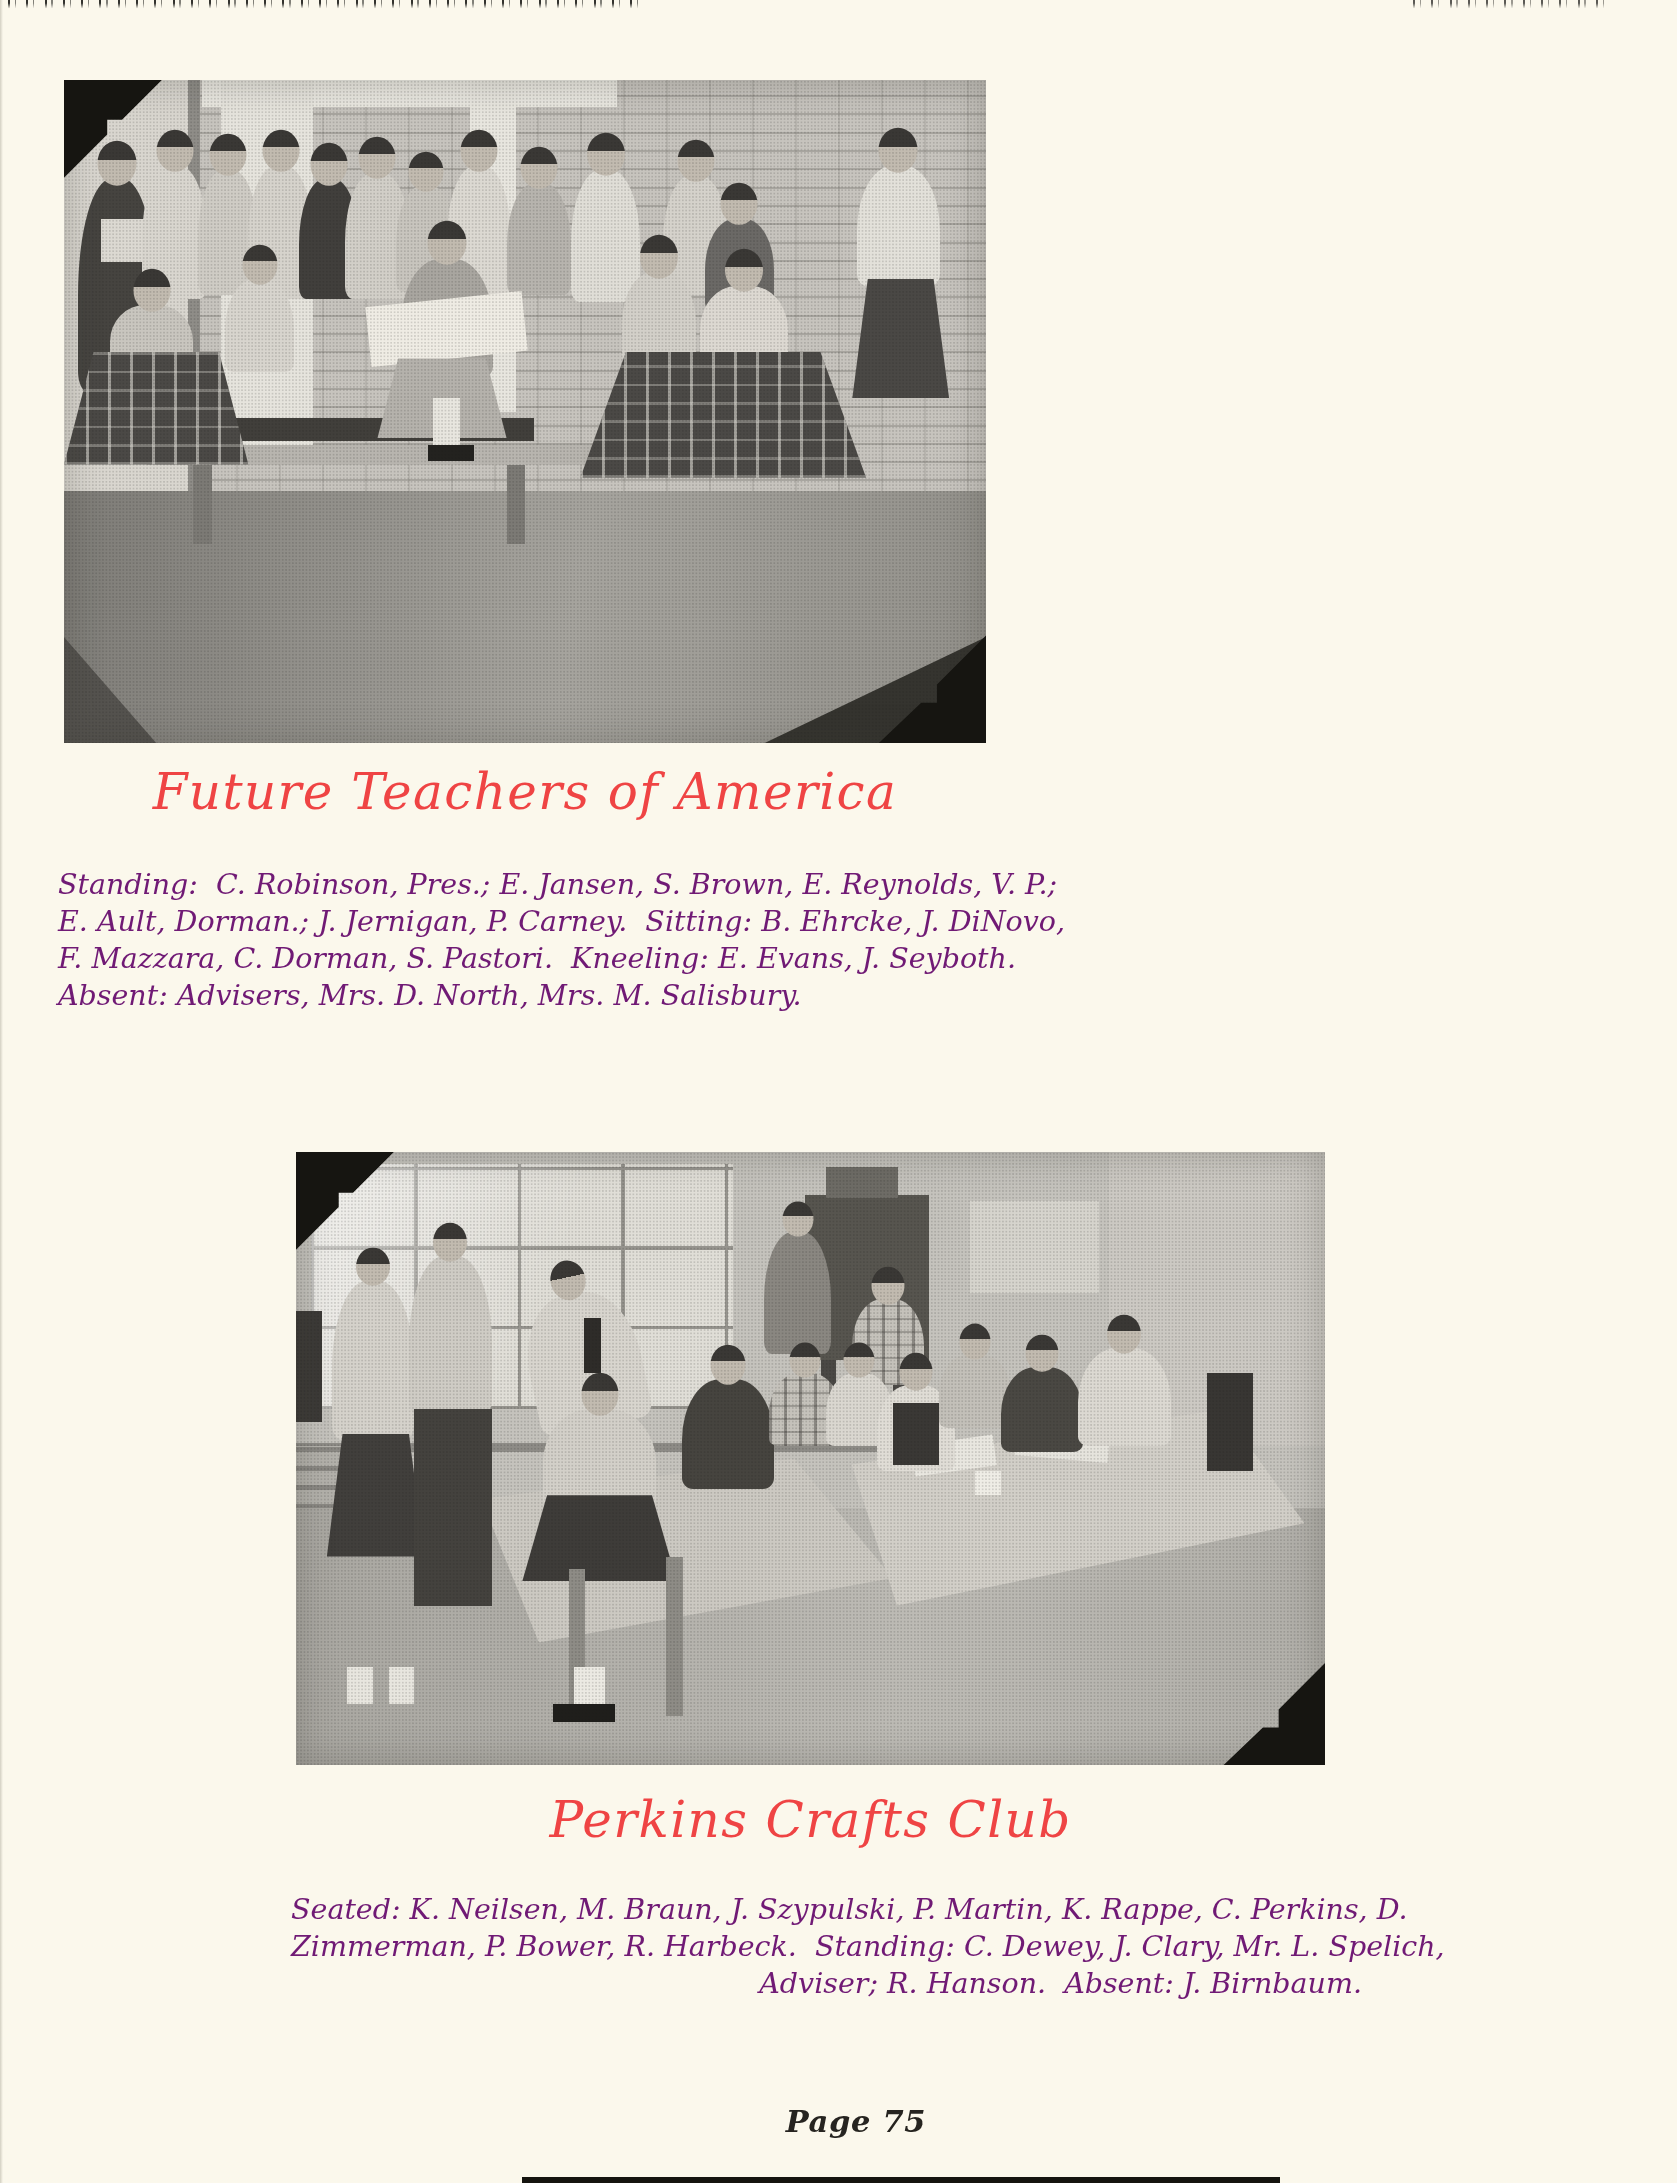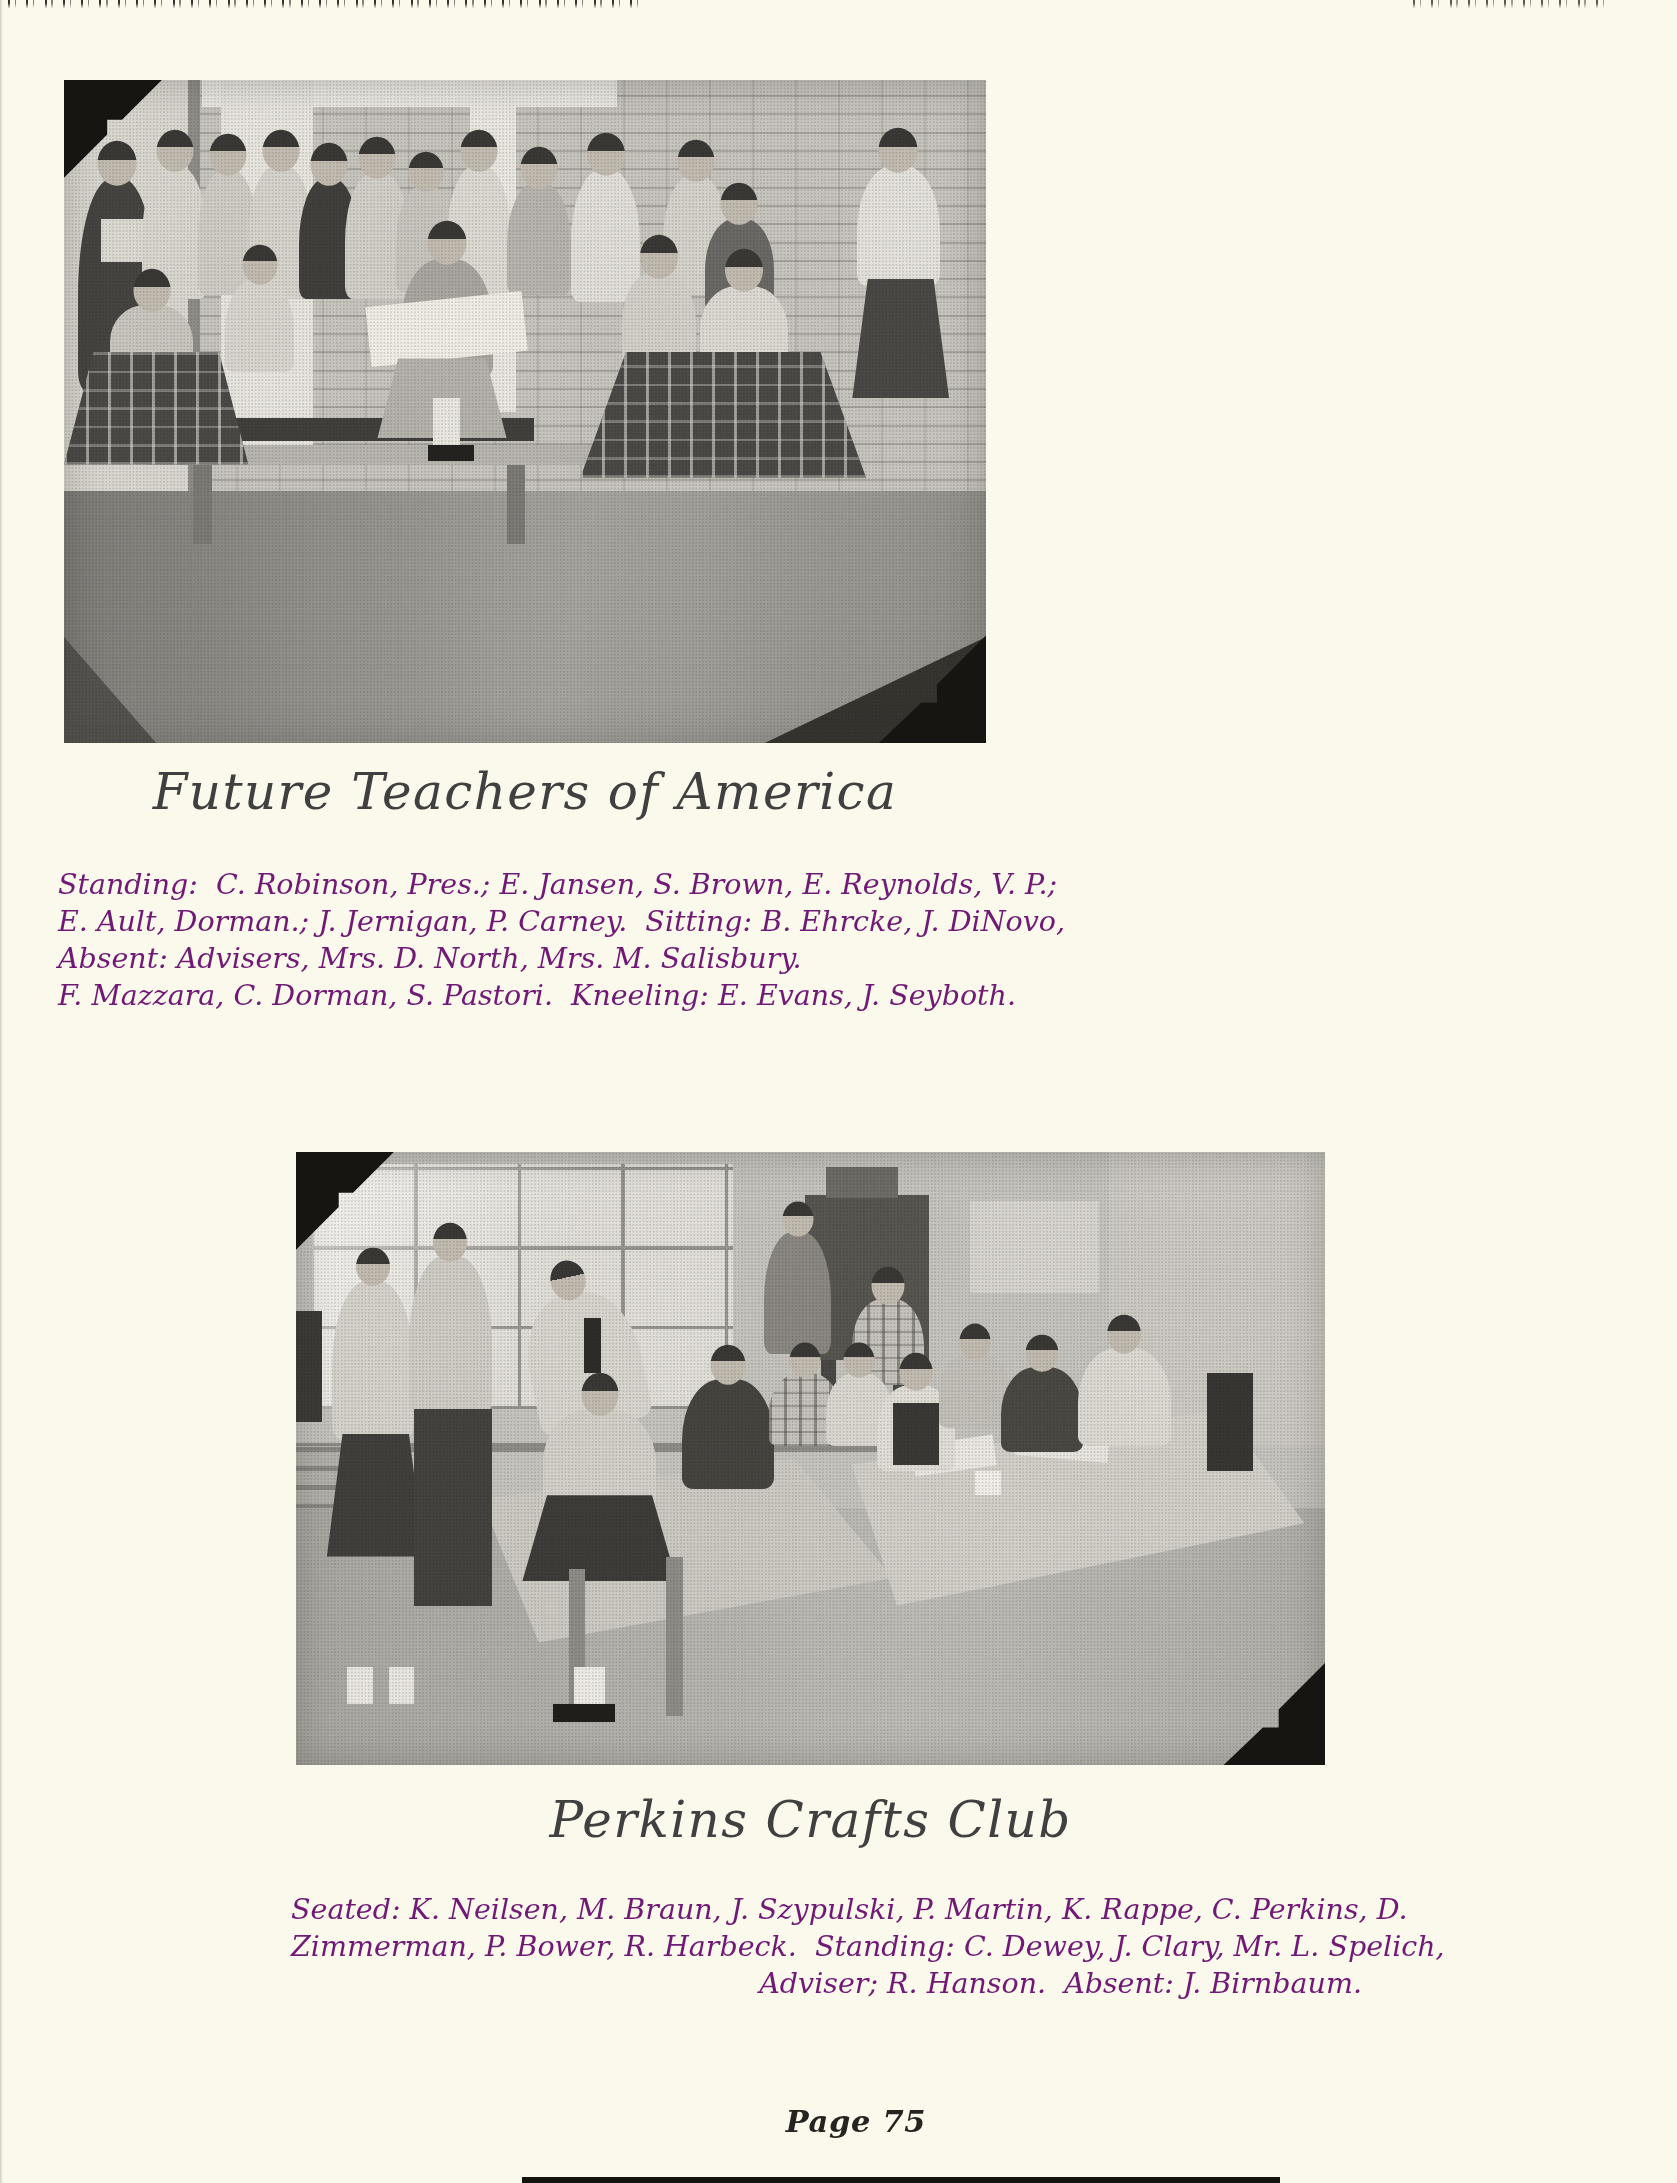--- a/index.html
+++ b/index.html
@@ -50,21 +50,21 @@
   .slats{background:repeating-linear-gradient(0deg,#8b8984 0 4.7px,#b3b1ab 4.7px 19px);}
   .floor-a{background:linear-gradient(100deg,#7e7c77,#a6a49e 55%,#92908a);}
   .floor-b{background:linear-gradient(90deg,#a9a7a1,#bdbbb5 60%,#b1afa9);}
   .corner{position:absolute;background:#161511;z-index:95;}
   .corner.tl{clip-path:polygon(0% 0%,100% 0%,58% 42%,45% 42%,45% 55%,0% 100%);}
   .corner.br{clip-path:polygon(100% 0%,100% 100%,0% 100%,42% 60%,55% 60%,55% 45%);}
   
   .script-title{
     position:absolute;text-align:center;
     font-style:italic;font-weight:500;font-size:50px;letter-spacing:1.4px;
-    color:#404040;
+    color:#ef4444;
   }
   .caption{position:absolute;font-style:italic;font-size:28.5px;line-height:37px;color:#701a75;}
   .caption-line{white-space:pre;}
   .page-number{
     position:absolute;text-align:center;
     font-style:italic;font-weight:600;font-size:30.5px;color:#262420;letter-spacing:0.7px;
   }
 </style>
 </head>
 <body>
@@ -116,22 +116,22 @@
       <div class="sc fig" style="left: 69%; top: 31%; width: 9.5%; height: 12%; background: rgb(221, 217, 210); --hd: 38px; z-index: 36;"></div>
       <div class="sc skirt plaid-d" style="left: 56%; top: 41%; width: 31%; height: 19%; z-index: 37;"></div>
       <div class="sc" style="left: 40%; top: 48%; width: 3%; height: 7%; background: rgb(232, 230, 223); z-index: 38;"></div>
       <div class="sc" style="left: 39.5%; top: 55%; width: 5%; height: 2.5%; background: rgb(35, 34, 31); z-index: 39;"></div>
       <div class="sc" style="left: 76%; top: 84%; width: 24%; height: 16%; background: rgb(53, 52, 47); clip-path: polygon(100% 0px, 100% 100%, 0px 100%); z-index: 40;"></div>
     </div>
   <div class="script-title" style="left:64px;top:763px;width:922px;">Future Teachers of America</div>
   <div class="caption" style="left:58px;top:866px;width:962px;">
     <div class="caption-line">Standing:  C. Robinson, Pres.; E. Jansen, S. Brown, E. Reynolds, V. P.;</div>
     <div class="caption-line">E. Ault, Dorman.; J. Jernigan, P. Carney.  Sitting: B. Ehrcke, J. DiNovo,</div>
+    <div class="caption-line">F. Mazzara, C. Dorman, S. Pastori.  Kneeling: E. Evans, J. Seyboth.</div>
     <div class="caption-line">Absent: Advisers, Mrs. D. North, Mrs. M. Salisbury.</div>
-    <div class="caption-line">F. Mazzara, C. Dorman, S. Pastori.  Kneeling: E. Evans, J. Seyboth.</div>
   </div>
 
   <div class="photo" id="photo2" style="left:296px;top:1152px;width:1029px;height:613px;">
     <div class="corner tl" style="left:-6.8px;top:-5.4px;width:110px;height:110px;"></div>
     <div class="corner br" style="right:-8.1px;bottom:-11px;width:121px;height:121px;"></div>
   <div class="sc" style="left: 0%; top: 0%; width: 100%; height: 100%; background: rgb(197, 195, 189); z-index: 1;"></div>
       <div class="sc panes" style="left: 1.5%; top: 2%; width: 41%; height: 40%; z-index: 2;"></div>
       <div class="sc" style="left: 0%; top: 26%; width: 2.5%; height: 18%; background: rgb(60, 58, 55); z-index: 3;"></div>
       <div class="sc" style="left: 79%; top: 0%; width: 21%; height: 48%; background: rgb(204, 201, 195); z-index: 4;"></div>
       <div class="sc" style="left: 0%; top: 47.5%; width: 78%; height: 1.4%; background: rgb(142, 140, 135); z-index: 5;"></div>

